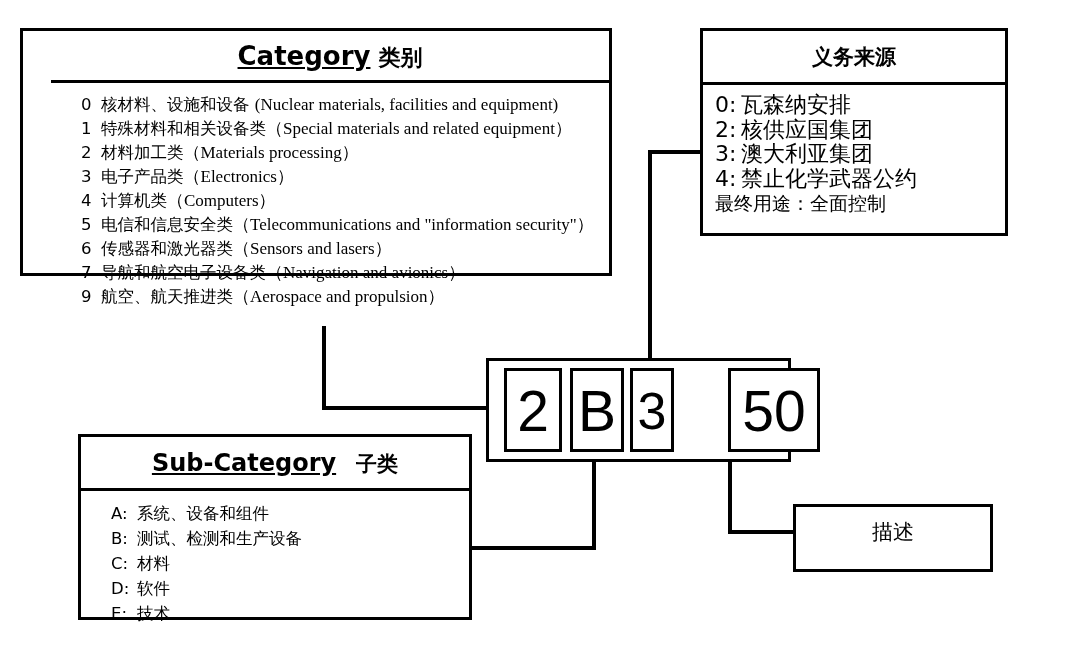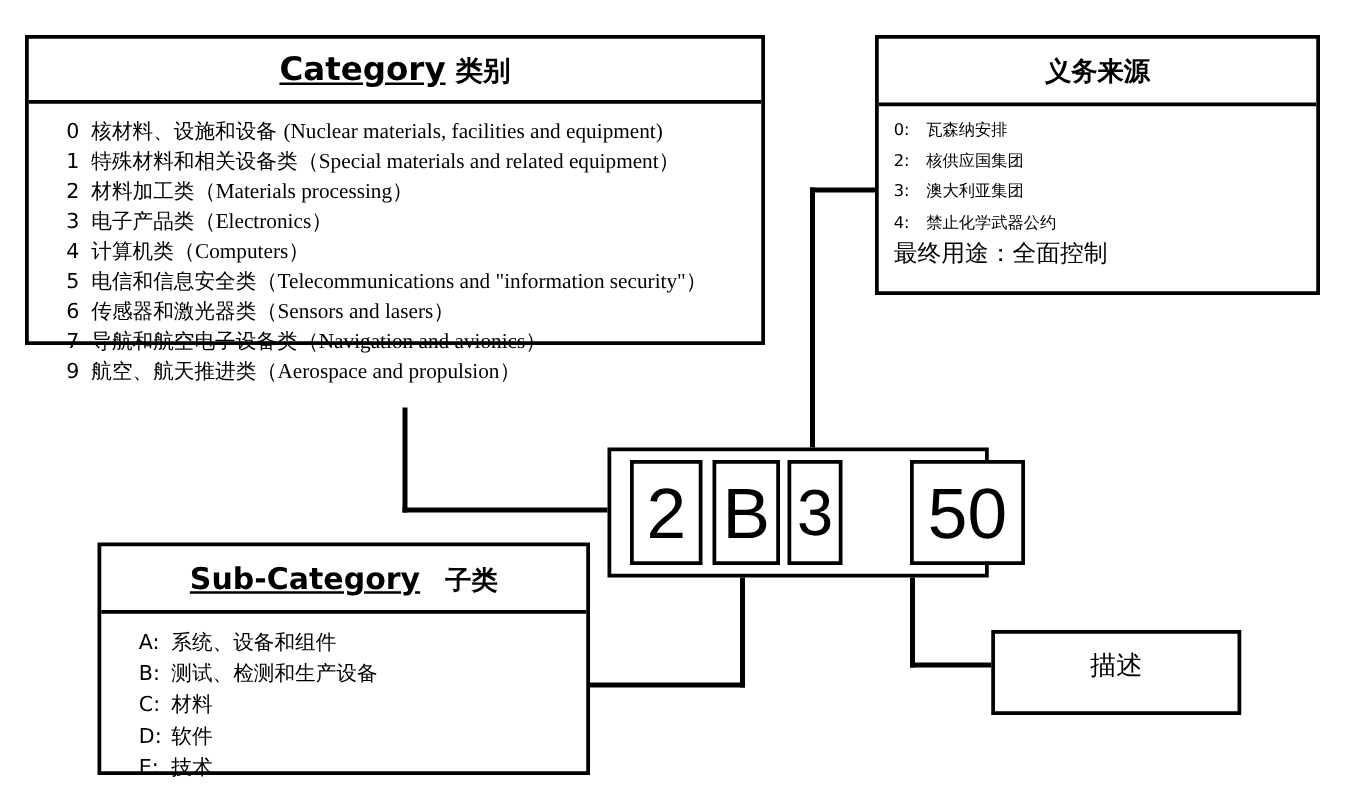--- a/index.html
+++ b/index.html
@@ -37,20 +37,21 @@
   .box-body {
     box-sizing: border-box;
   }
 
   
   #category-panel {
     left: 20px;
     top: 28px;
     width: 592px;
     height: 248px;
+    padding-left: 28px;
   }
   #category-title {
     height: 52px;
     line-height: 50px;
     font-size: 25px;
   }
   #category-title .eng {
     font-family: "DejaVu Sans", sans-serif;
     text-decoration: underline;
     font-weight: bold;
@@ -115,35 +116,35 @@
   }
   #subcat-list .key {
     display: inline-block;
     width: 26px;
   }
 
   
   #obligation-panel {
     left: 700px;
     top: 28px;
-    width: 356px;
+    width: 308px;
     height: 208px;
   }
   #obligation-title {
     height: 54px;
     line-height: 52px;
     font-size: 21px;
     font-family: "DejaVu Sans", sans-serif;
     font-weight: bold;
   }
   #obligation-list {
     padding: 8px 0 0 12px;
   }
   #obligation-list .row {
-    font-size: 13px;
+    font-size: 22px;
     line-height: 24.5px;
     white-space: nowrap;
     font-family: "DejaVu Sans", sans-serif;
   }
   #obligation-list .key {
     display: inline-block;
     width: 26px;
   }
   #obligation-footer {
     font-size: 19px;

